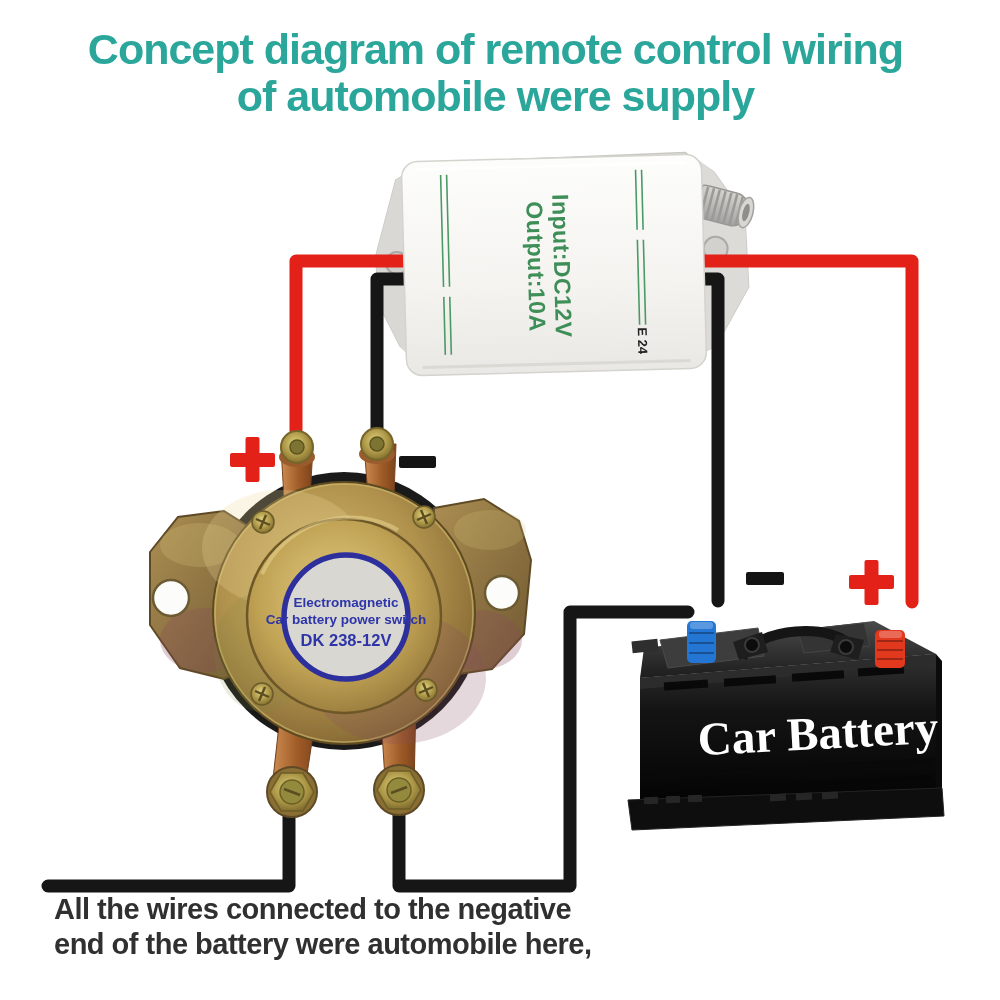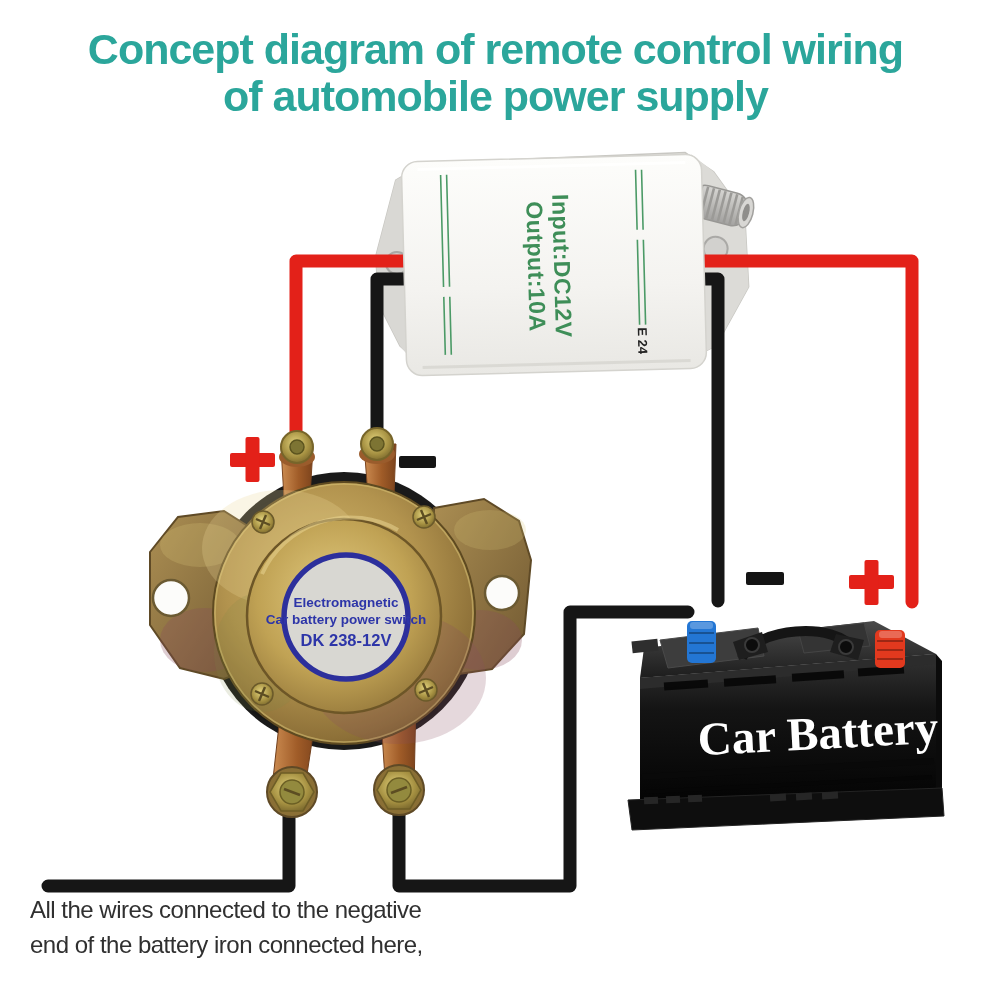--- a/index.html
+++ b/index.html
@@ -1,22 +1,22 @@
 <!DOCTYPE html>
 <html><head>
 <meta charset="utf-8">
 <style>
   html,body{margin:0;padding:0;background:#ffffff;}
   .page{position:relative;width:1000px;height:1000px;overflow:hidden;background:#ffffff;
         font-family:"Liberation Sans",sans-serif;}
   .title{position:absolute;top:26px;left:0;width:991px;text-align:center;
          color:#2BA69B;font-weight:bold;font-size:43px;line-height:47px;letter-spacing:-1px;}
   .diagram-svg{position:absolute;top:0;left:0;}
-  .caption{position:absolute;left:30px;top:892px;color:#303030;font-size:24px;
-           line-height:35px;font-weight:normal;letter-spacing:-0.5px;}
+  .caption{position:absolute;left:54px;top:892px;color:#303030;font-size:29px;
+           line-height:35px;font-weight:bold;letter-spacing:-0.5px;}
 </style>
 </head>
 <body>
 
 <div class="page">
 
   <svg class="diagram-svg" width="1000" height="1000" viewBox="0 0 1000 1000">
     <defs>
       <linearGradient id="boxGrad" x1="0" y1="0" x2="0" y2="1">
         <stop offset="0" stop-color="#fdfdfb"></stop>
@@ -269,21 +269,21 @@
       <rect fill="#141414" x="746" y="572" width="38" height="13" rx="2"></rect>
       <g fill="#E32119">
         <rect x="849" y="575" width="45" height="14" rx="2"></rect>
         <rect x="864.5" y="560" width="14" height="45" rx="2"></rect>
       </g>
     </g>
   </svg>
 
   <div class="title">
     <div>Concept diagram of remote control wiring</div>
-    <div>of automobile power supply</div>
+    <div>of automobile were supply</div>
   </div>
 
   <div class="caption">
     <div>All the wires connected to the negative</div>
-    <div>end of the battery iron connected here,</div>
+    <div>end of the battery were automobile here,</div>
   </div>
 
 </div>
 
 </body></html>

